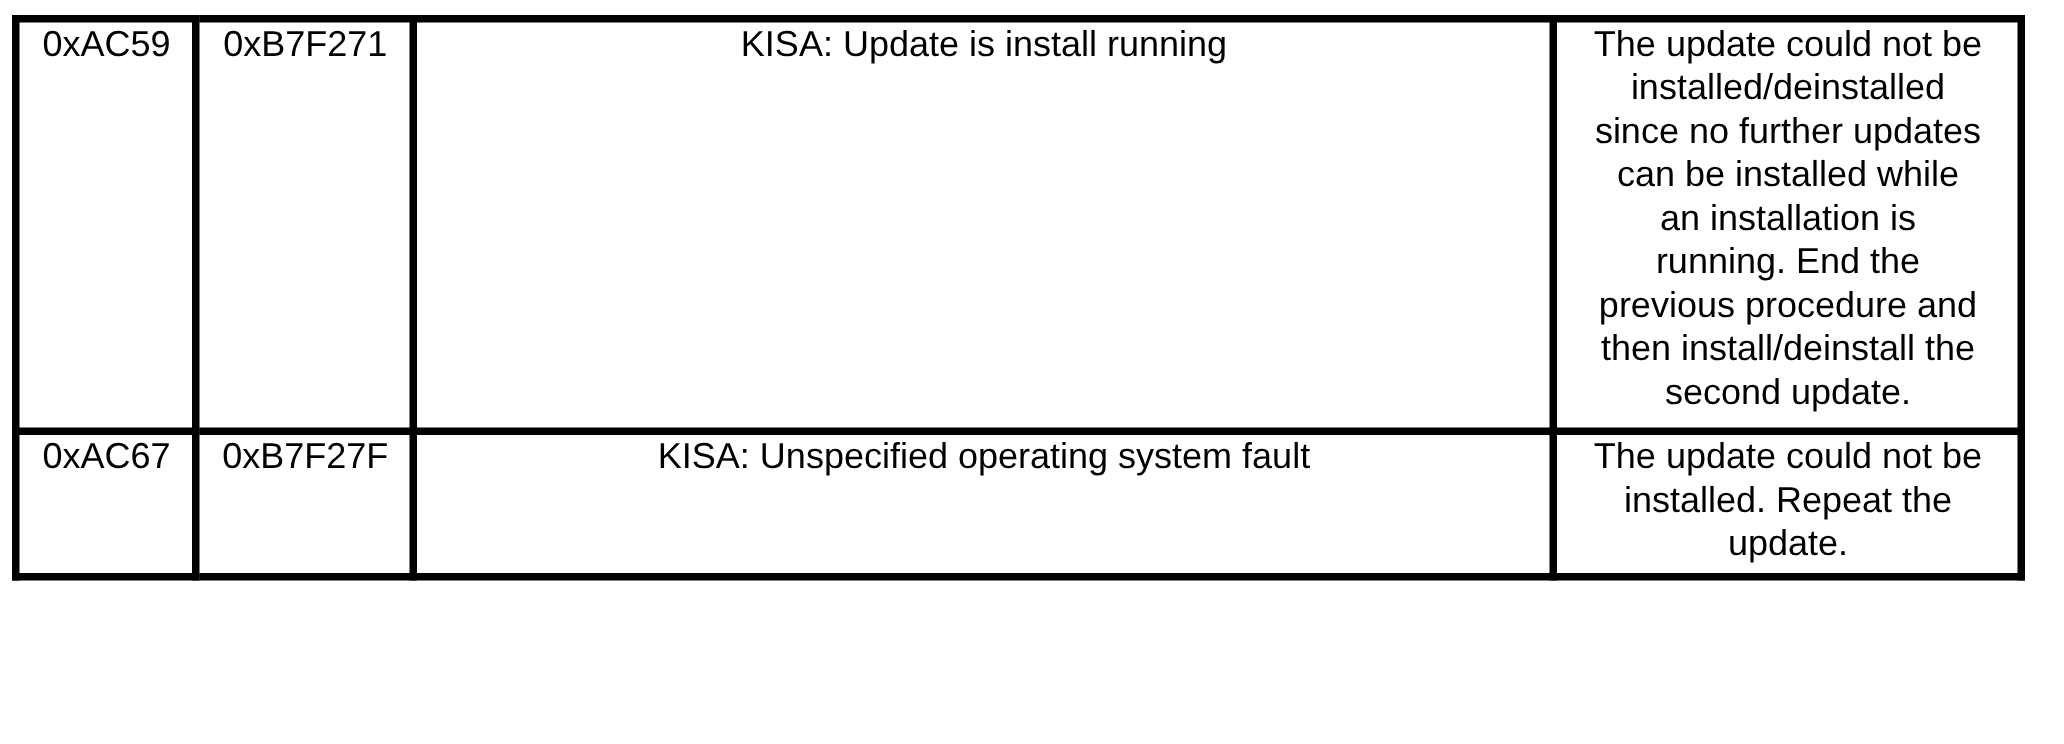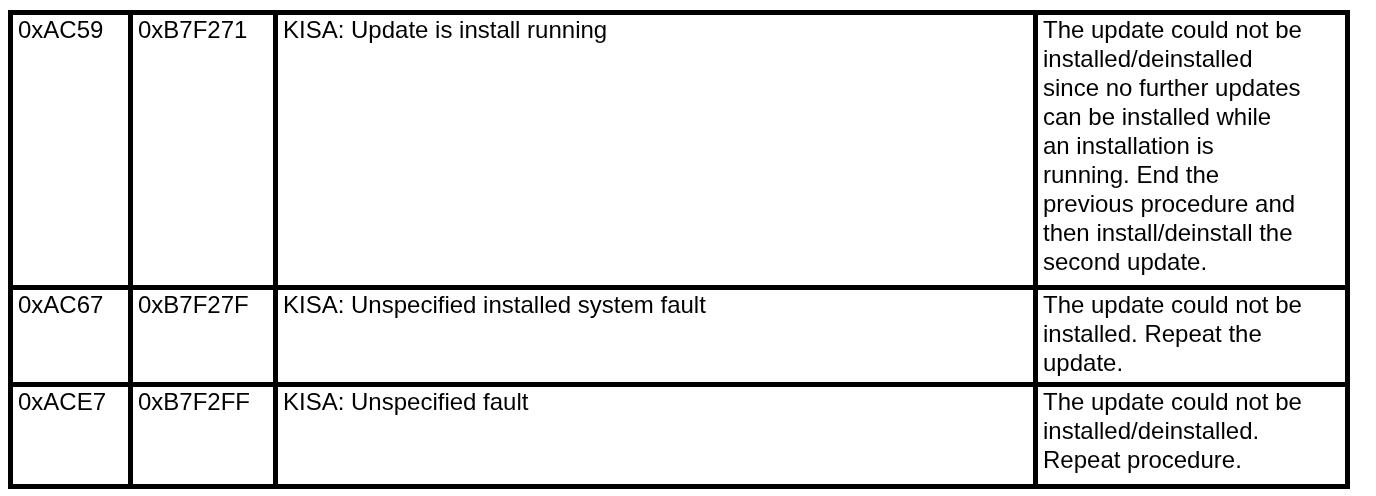--- a/index.html
+++ b/index.html
@@ -25,20 +25,21 @@
     table-layout: fixed;
   }
   table.error-table td {
     border: 5px solid #000000;
     vertical-align: top;
     padding: 0px 4px 2px 5px;
     font-size: 24px;
     line-height: 29px;
     color: #000000;
     overflow: hidden;
+    text-align: center;
   }
   td.remedy {
     white-space: pre-line;
     margin-left: 12px;
   }
   tr.row-1 { height: 275px; }
   tr.row-2 { height: 97px;  }
   tr.row-3 { height: 102px; }
   col.c-code1 { width: 120px; }
   col.c-code2 { width: 145px; }
@@ -67,28 +68,20 @@
 can be installed while
 an installation is
 running. End the
 previous procedure and
 then install/deinstall the
 second update.</td>
       </tr>
       <tr class="row-2">
         <td>0xAC67</td>
         <td>0xB7F27F</td>
-        <td>KISA: Unspecified installed system fault</td>
+        <td>KISA: Unspecified operating system fault</td>
         <td class="remedy">The update could not be
 installed. Repeat the
 update.</td>
-      </tr>
-      <tr class="row-3">
-        <td>0xACE7</td>
-        <td>0xB7F2FF</td>
-        <td>KISA: Unspecified fault</td>
-        <td class="remedy">The update could not be
-installed/deinstalled.
-Repeat procedure.</td>
       </tr>
     </tbody>
   </table>
 </div>
 
 </body></html>

